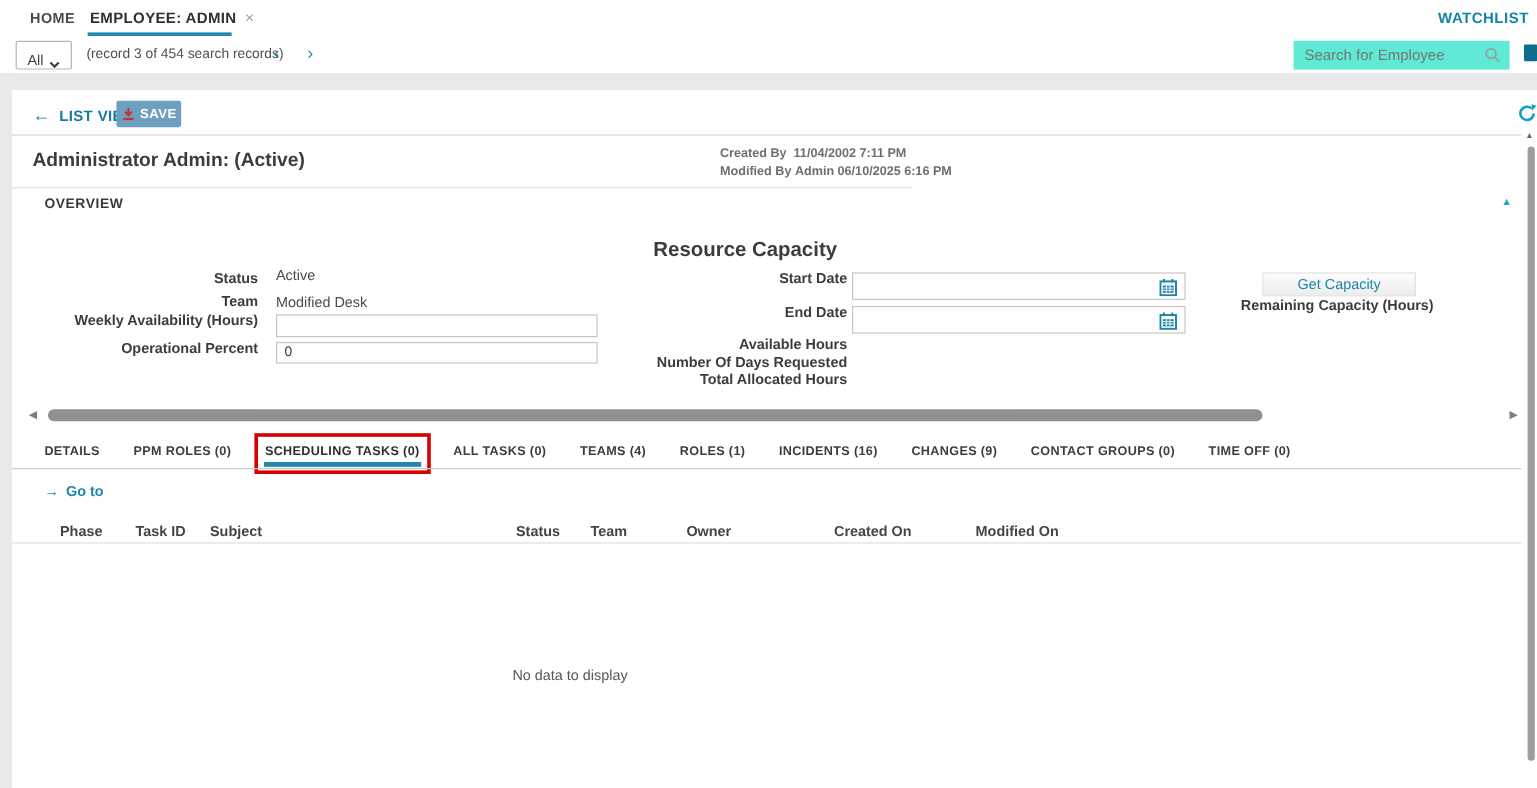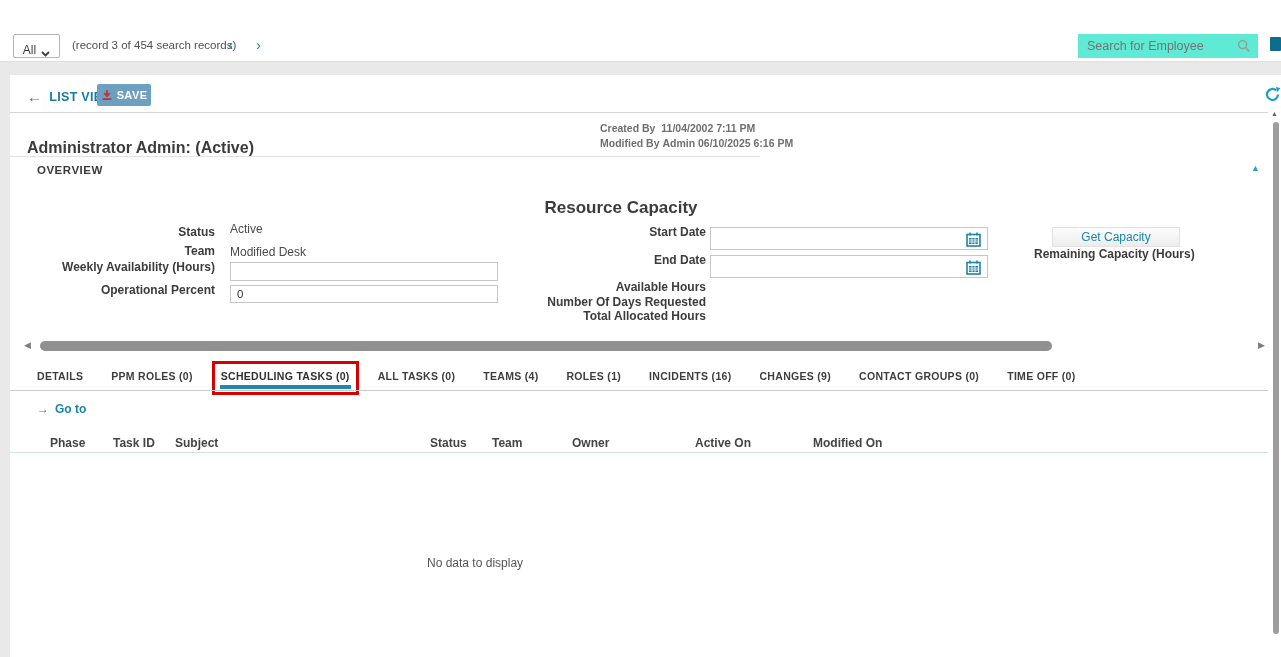--- a/index.html
+++ b/index.html
@@ -34,21 +34,21 @@
 
   
   .list-view { position:absolute; left:27px; top:88px; font-size:12.5px; font-weight:700; color:#147ca3; letter-spacing:.3px; cursor:pointer; display:flex; align-items:center; gap:7px; }
   .list-view .arr { font-size:15px; font-weight:700; }
   .save-btn { position:absolute; left:97px; top:84px; width:54px; height:22px; background:#6d9fc0; border:none; border-radius:2px; cursor:pointer;
     display:flex; align-items:center; justify-content:center; gap:4px; color:#fff; font-family:inherit; font-size:11px; font-weight:700; letter-spacing:.4px; }
   .refresh-icon { position:absolute; left:1264px; top:86px; cursor:pointer; }
   .sep1 { position:absolute; left:10px; top:112px; width:1258px; height:1px; background:#d6d6d6; }
 
   
-  .rec-title { position:absolute; left:27px; top:139px; font-size:16px; font-weight:700; color:#3c3c3c; }
+  .rec-title { position:absolute; left:27px; top:125px; font-size:16px; font-weight:700; color:#3c3c3c; }
   .meta-line { position:absolute; left:600px; font-size:10.5px; font-weight:700; color:#6e6e6e; }
   .meta-created { top:122px; } .meta-modified { top:137px; }
   .sep2 { position:absolute; left:10px; top:156px; width:750px; height:1px; background:#e2e2e2; }
   .overview-label { position:absolute; left:37px; top:164px; font-size:11.5px; font-weight:700; color:#3a3a3a; letter-spacing:.5px; }
   .collapse-caret { position:absolute; left:1251px; top:163px; font-size:9px; color:#2aa4c4; cursor:pointer; }
 
   
   .rc-heading { position:absolute; left:521px; top:198px; width:200px; text-align:center; font-size:17px; font-weight:700; color:#3c3c3c; }
   .flabel { position:absolute; left:20px; width:195px; text-align:right; font-size:12px; font-weight:700; color:#3c3c3c; }
   .fvalue { position:absolute; left:230px; font-size:12px; color:#4a4a4a; }
@@ -83,20 +83,26 @@
 
   
   .vscroll-up { position:absolute; left:1271px; top:110px; font-size:7px; color:#666; cursor:pointer; }
   .vscroll-thumb { position:absolute; left:1273px; top:122px; width:6px; height:512px; background:#9d9d9d; border-radius:3px; cursor:grab; }
 </style>
 </head>
 <body>
 
 <div id="app">
 
+  <div class="tabbar">
+    <span class="toptab-home">HOME</span>
+    <span class="toptab-active"><span>EMPLOYEE: ADMIN</span><span class="toptab-close">×</span></span>
+    <div class="toptab-underline"></div>
+    <span class="watchlist">WATCHLIST</span>
+  </div>
 
   <div class="toolbar">
     <div class="all-select">
       <span>All</span>
       <svg width="9" height="6" viewBox="0 0 9 6">
           <path d="M1 1l3.5 3.5L8 1" fill="none" stroke="#3f3f3f" stroke-width="1.8"></path>
         </svg>
     </div>
     <span class="record-info">(record 3 of 454 search records)</span>
     <span class="nav-chev chev-prev">‹</span>
@@ -206,21 +212,21 @@
   <div class="goto">
     <span>→</span>
     <span>Go to</span>
   </div>
   <span class="col c0">Phase</span>
   <span class="col c1">Task ID</span>
   <span class="col c2">Subject</span>
   <span class="col c3">Status</span>
   <span class="col c4">Team</span>
   <span class="col c5">Owner</span>
-  <span class="col c6">Active On</span>
+  <span class="col c6">Created On</span>
   <span class="col c7">Modified On</span>
   <div class="header-sep"></div>
   <div class="empty-msg">No data to display</div>
 
   <span class="vscroll-up">▲</span>
   <div class="vscroll-thumb"></div>
 
 </div>
 
 </body></html>

